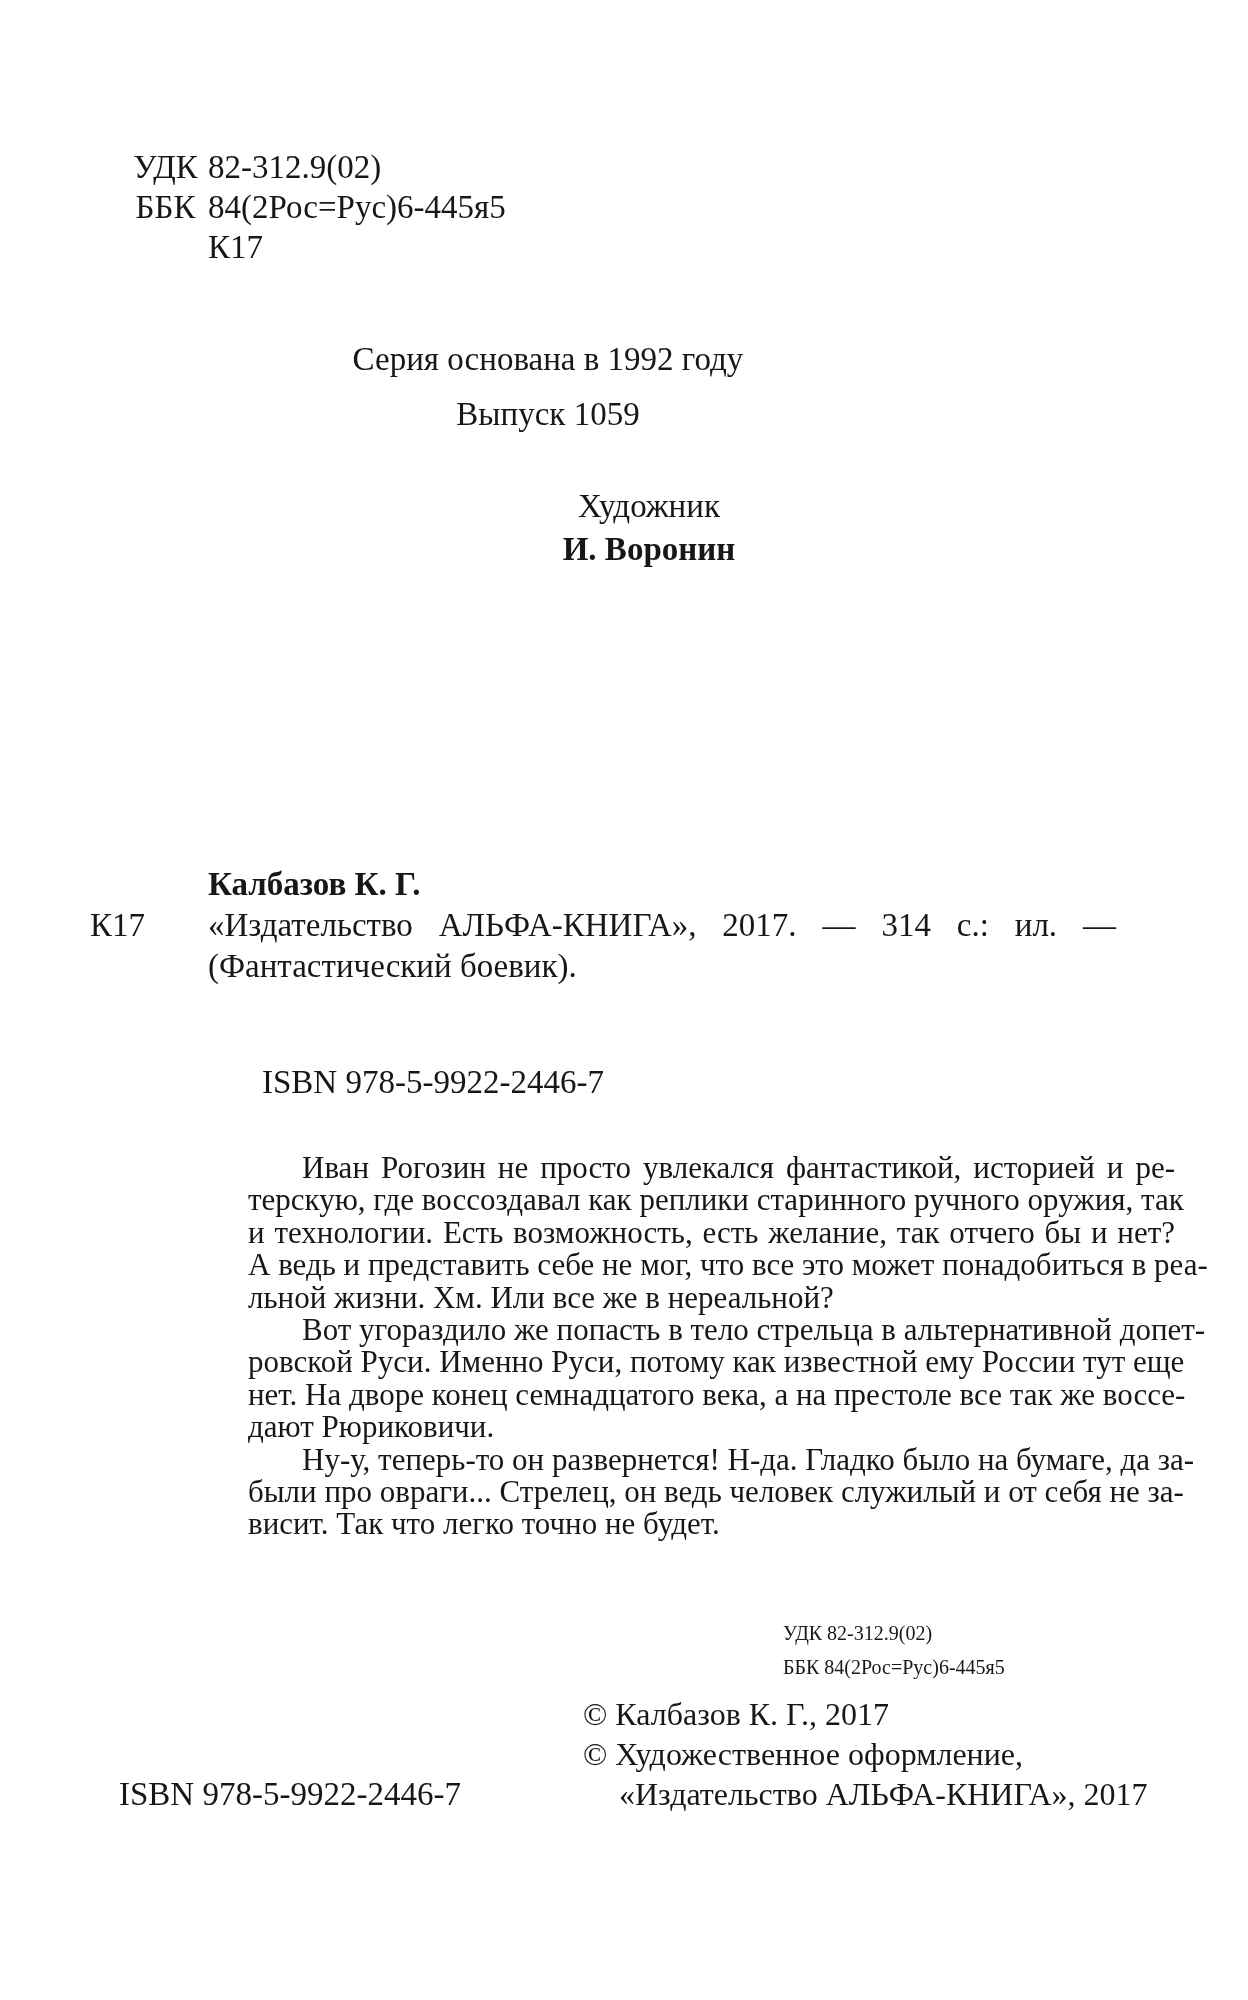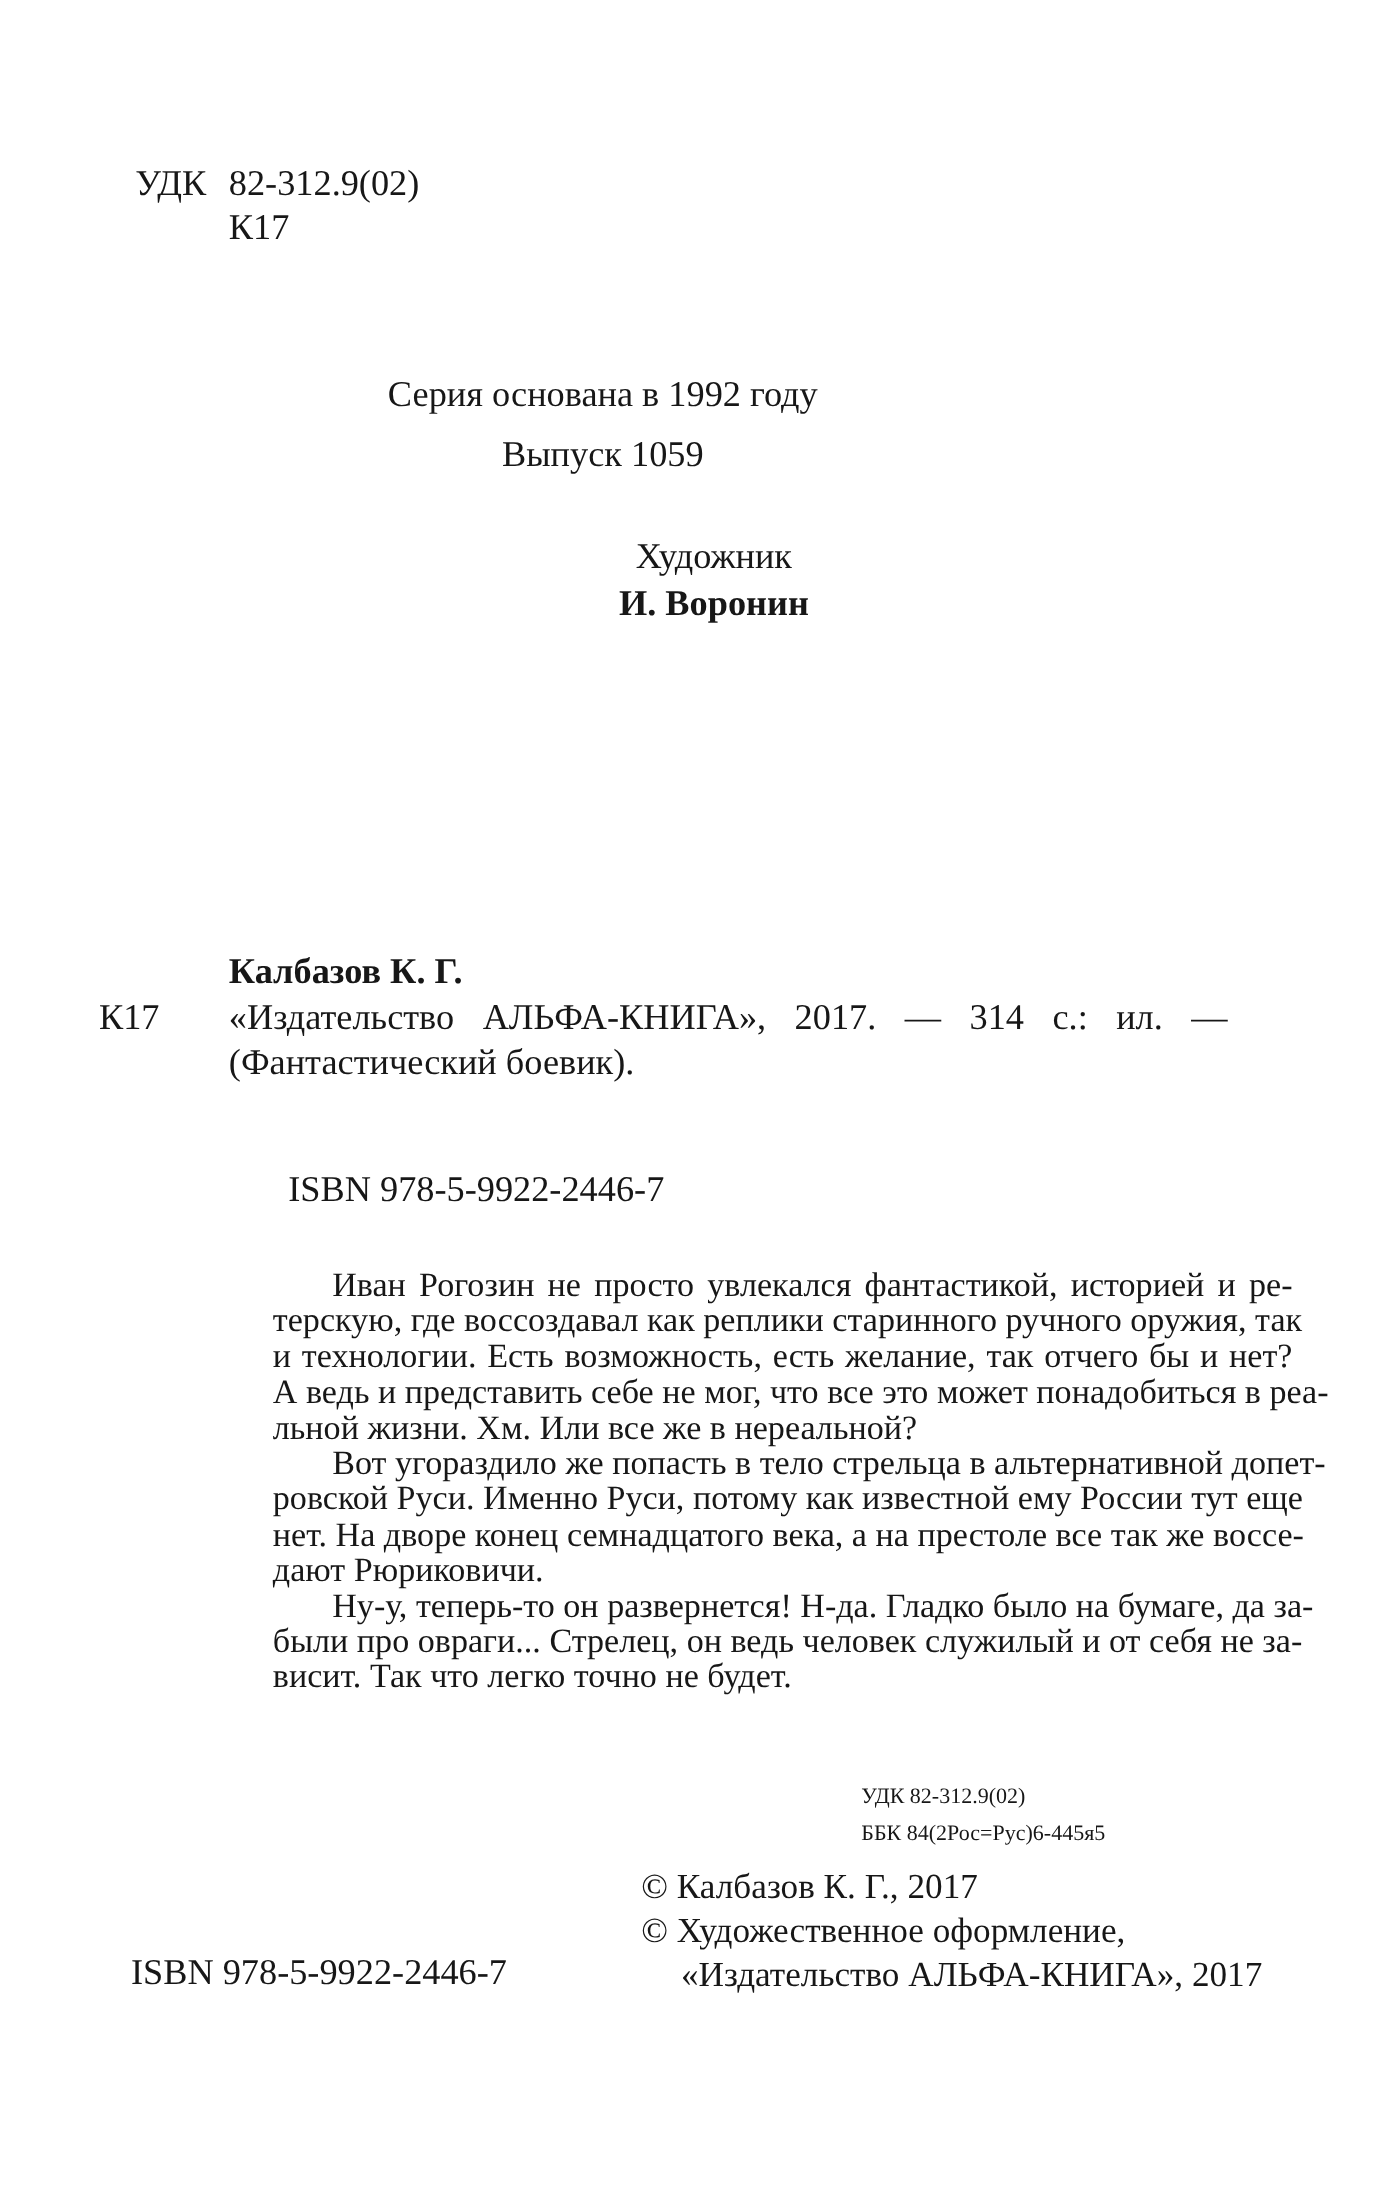--- a/index.html
+++ b/index.html
@@ -8,21 +8,21 @@
     background: #ffffff;
     font-family: "Liberation Serif", serif;
     color: #171717;
     position: relative;
     overflow: hidden;
   }
   .abs { position: absolute; }
 
   
   #top-codes { left: 123px; top: 147px; font-size: 33px; line-height: 40px; }
-  #top-codes .row { display: flex; }
+  #top-codes .row { display: flex; text-align: center; }
   #top-codes .lbl { width: 85px; }
 
   
   #series { left: 0; top: 332px; width: 1096px; text-align: center;
             font-size: 33px; line-height: 55px; }
 
   
   #artist { left: 0; top: 485px; width: 1248px; text-align: center;
             font-size: 33px; line-height: 43px; padding-left: 25px; }
   #artist .name { font-weight: bold; }
@@ -55,20 +55,24 @@
 
   #isbn-bottom { left: 119px; top: 1776px; font-size: 33px; }
 </style>
 </head>
 <body>
 
 <div class="abs" id="top-codes">
   <div class="row">
     <span class="lbl">УДК</span>
     <span>82-312.9(02)</span>
+  </div>
+  <div class="row">
+    <span class="lbl">ББК</span>
+    <span>84(2Рос=Рус)6-445я5</span>
   </div>
   <div class="row">
     <span class="lbl"></span>
     <span>К17</span>
   </div>
 </div>
 
 <div class="abs" id="series">
   <div>Серия основана в 1992 году</div>
   <div>Выпуск 1059</div>

